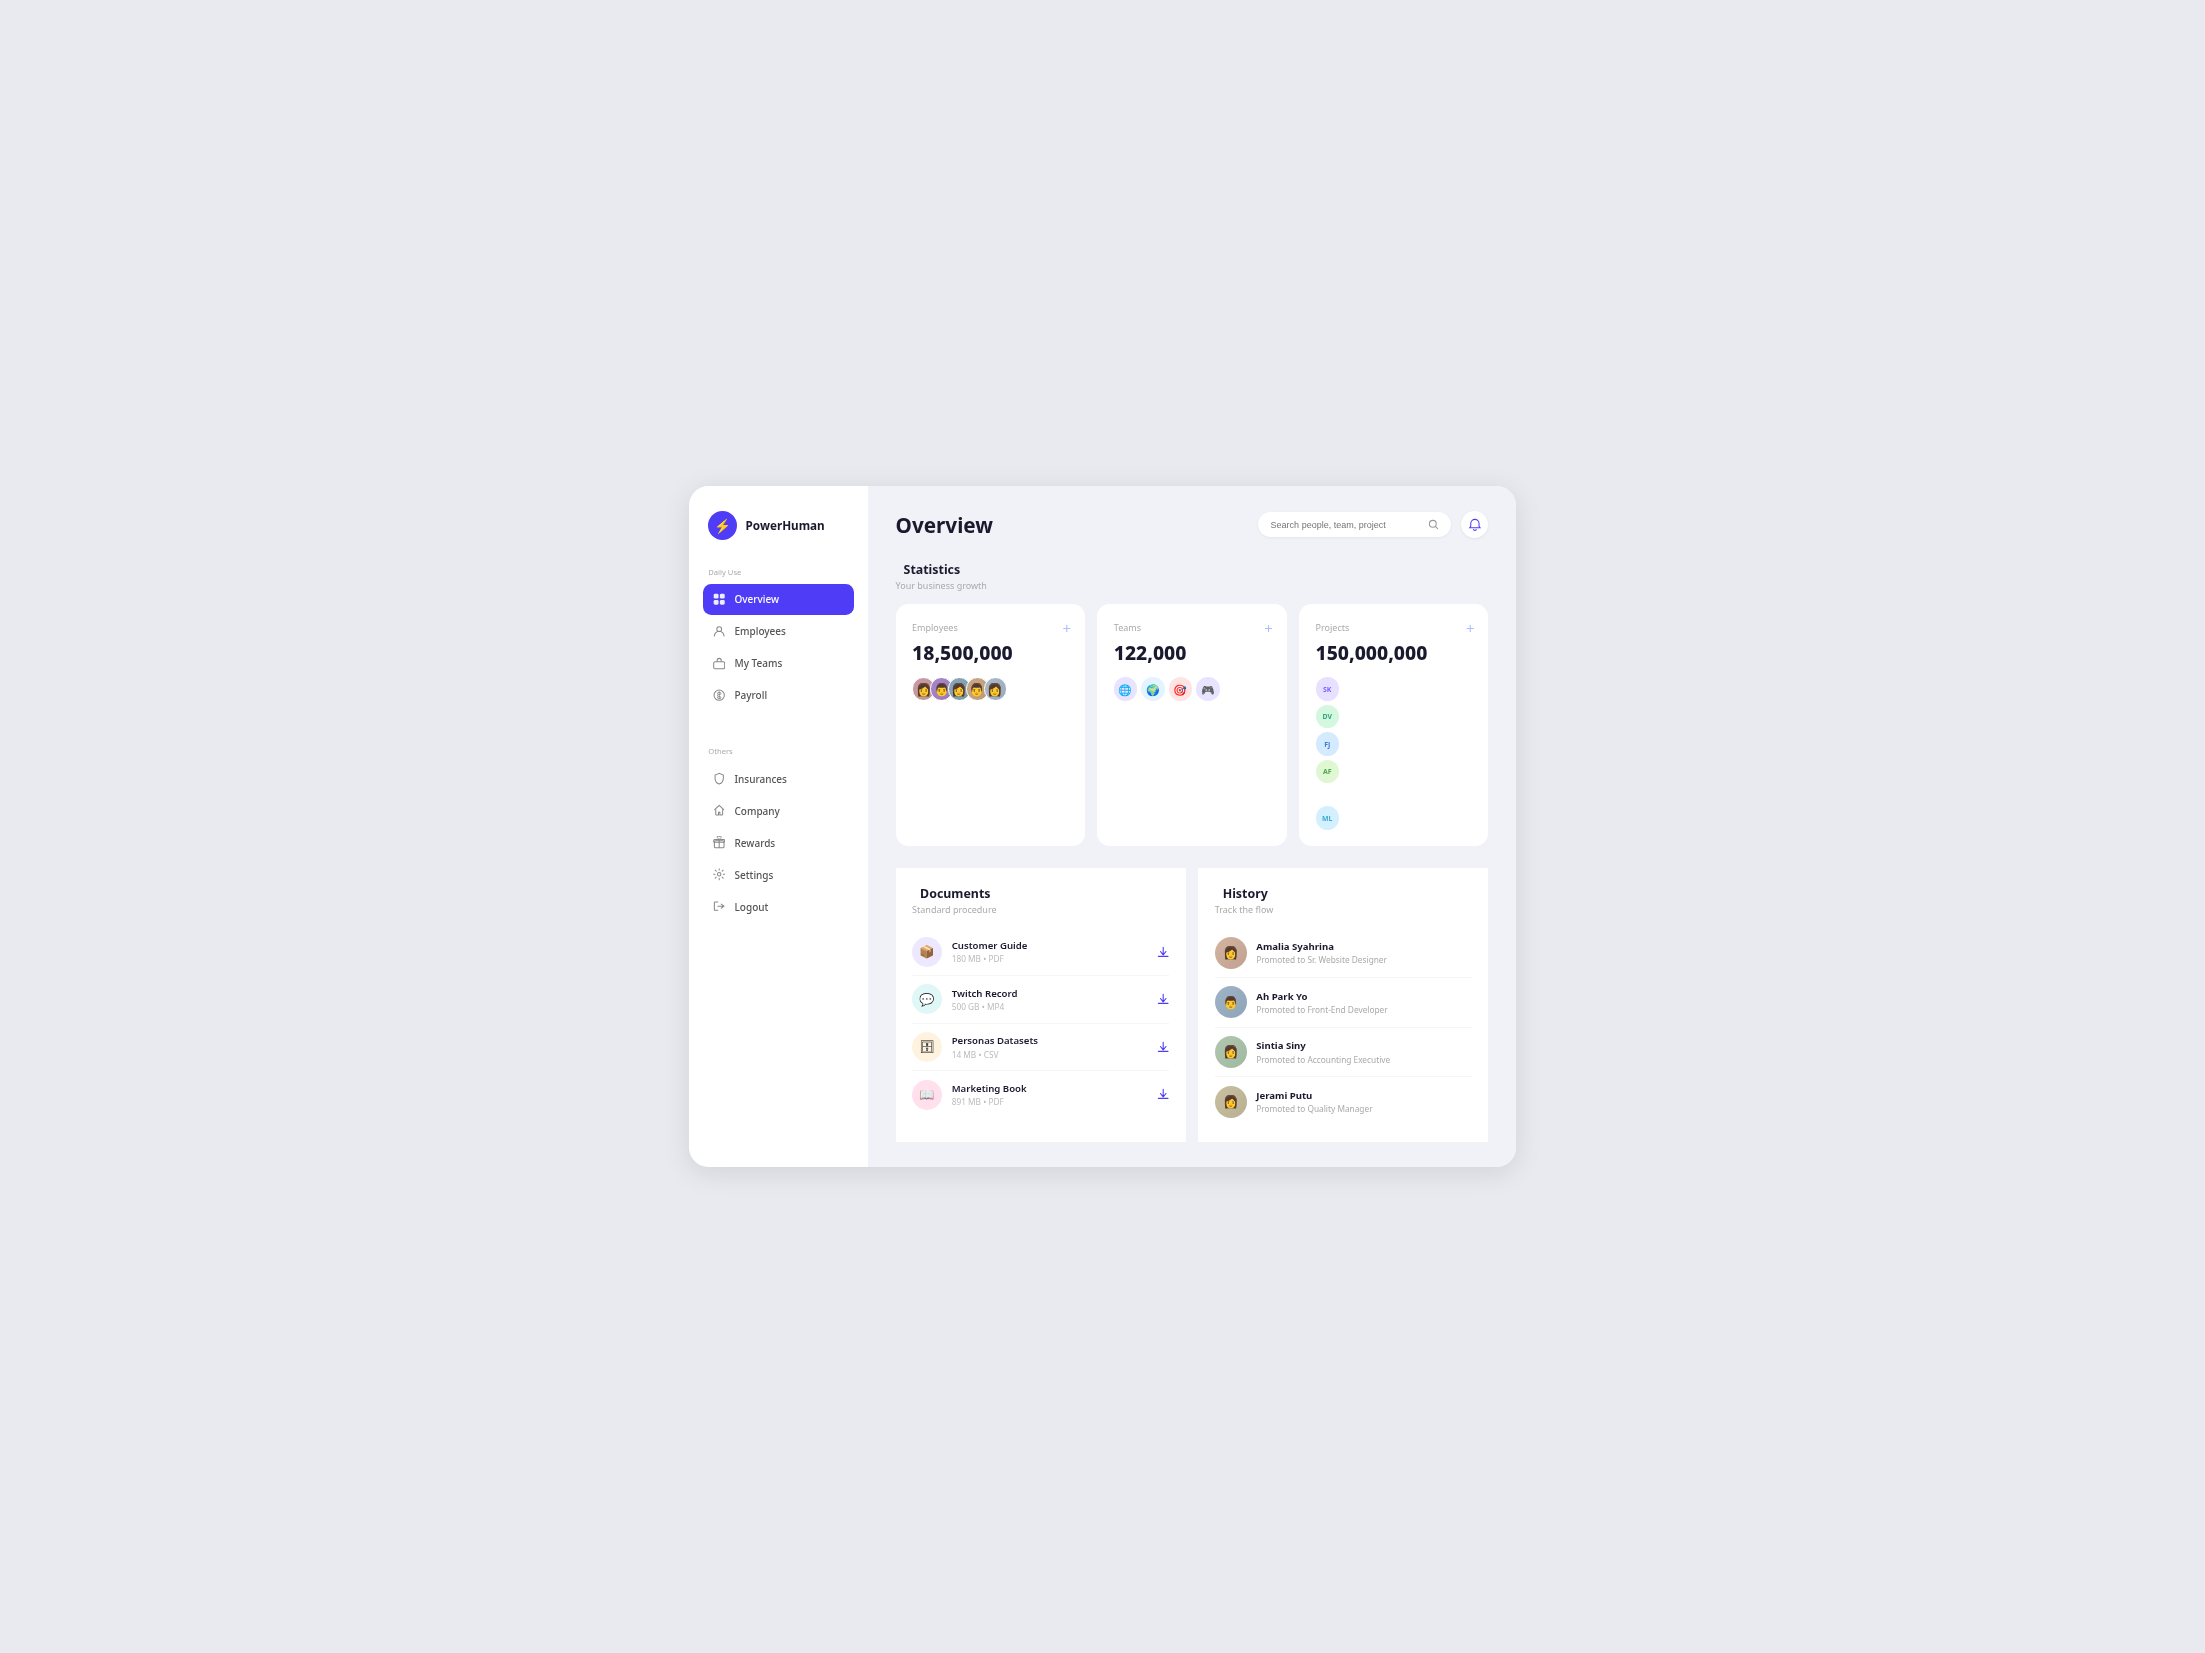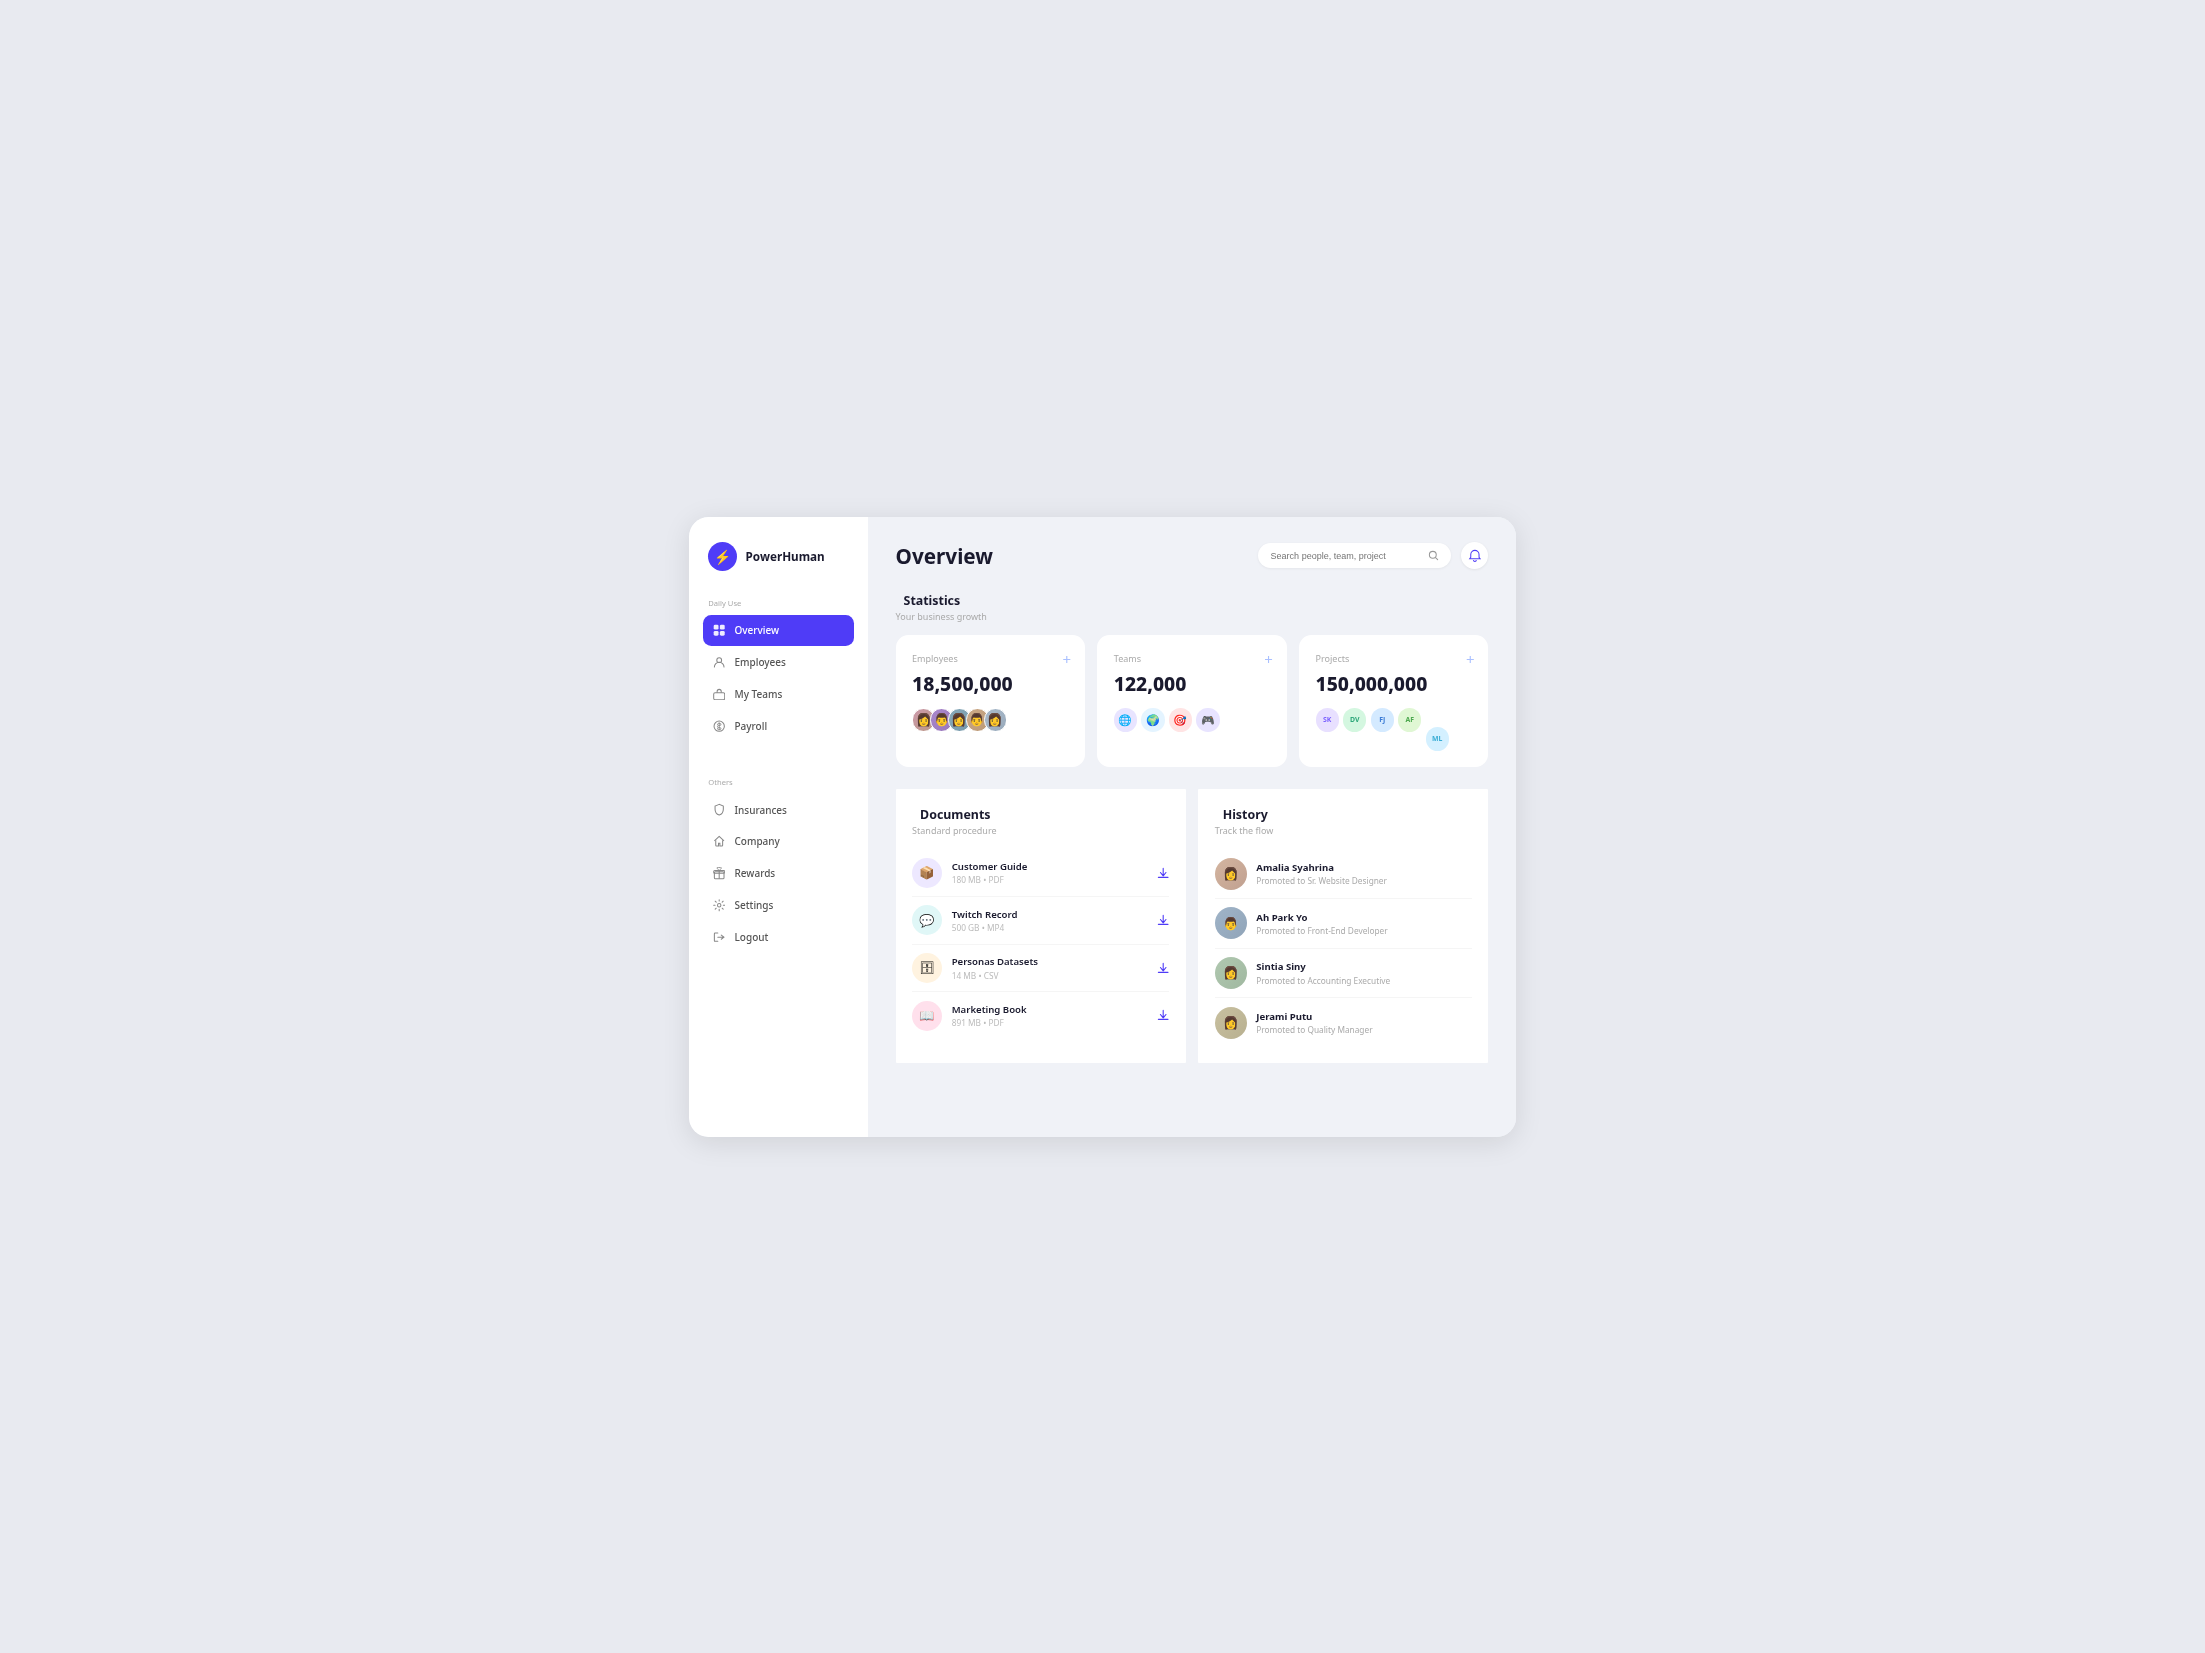--- a/index.html
+++ b/index.html
@@ -202,21 +202,21 @@
       width: 23.4px;
       height: 23.4px;
       border-radius: 50%;
       display: flex;
       align-items: center;
       justify-content: center;
       font-size: 11px;
     }
 
     
-    .project-badges { display: flex; gap: 4.1px; }
+    .project-badges { display: flex; gap: 4.1px; flex-direction: column; }
     .project-badge {
       width: 23.4px;
       height: 23.4px;
       border-radius: 50%;
       display: flex;
       align-items: center;
       justify-content: center;
       font-size: 7.6px;
       font-weight: 700;
       color: #fff;

